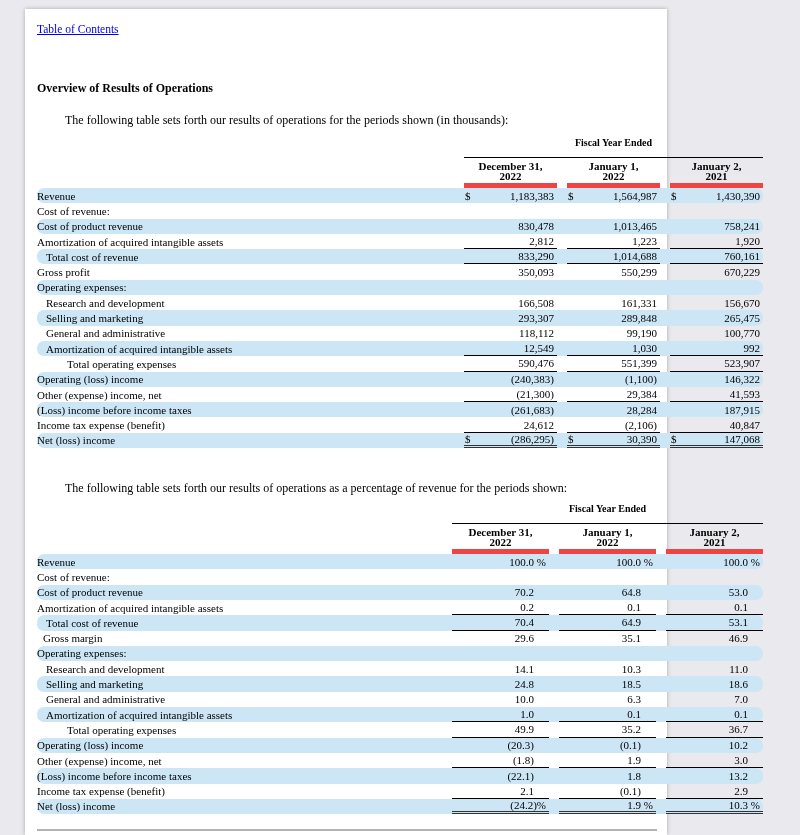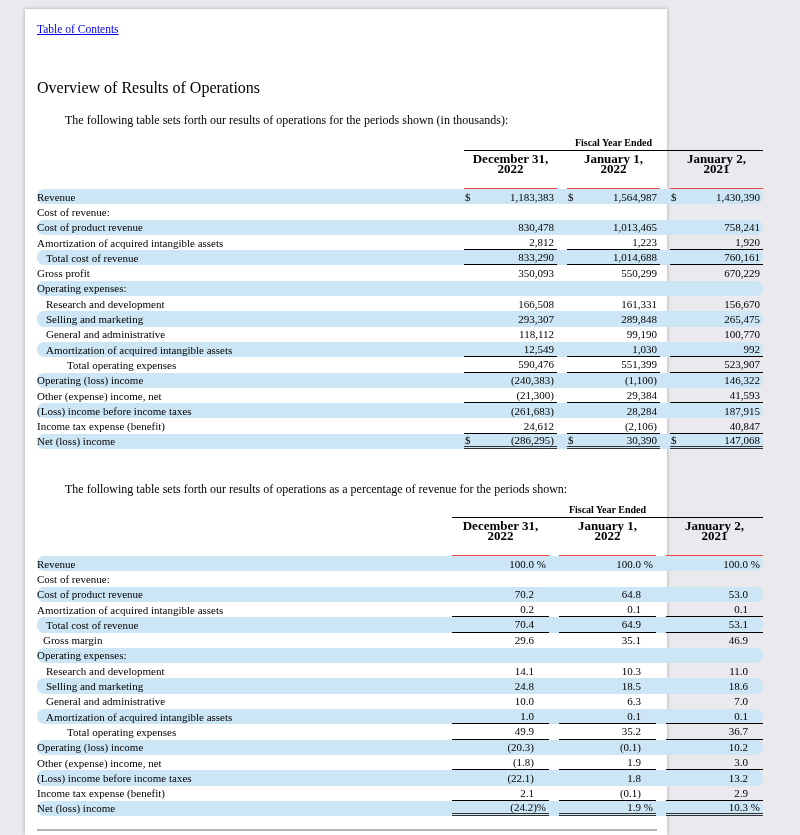--- a/index.html
+++ b/index.html
@@ -12,38 +12,38 @@
   }
   .page {
     position:absolute; left:25px; top:9px; width:642px; height:826px;
     background:#fff; box-shadow:0 0 4px rgba(0,0,0,.28);
     padding:10px 12px 0 12px;
   }
   .toc {
     display:inline-block; color:var(--link); text-decoration:underline;
     font-size:11.5px; line-height:13px;
   }
-  .heading { margin:44px 0 0 0; font-size:16px; font-weight:normal; line-height:14px; }
+  .heading { margin:44px 0 0 0; font-size:12px; font-weight:bold; line-height:14px; }
   .intro { margin:18px 0 0 0; font-size:12px; line-height:14px; text-indent:28px; }
   .intro2 { margin-top:33px; }
   .fintable { margin-top:10px; width:726px; font-size:11px; }
   .fintable[data-table="1"] { margin-top:8px; }
   .t-head { display:flex; }
   .label-spacer { flex:1; }
   .cols-area { width:299px; margin-left:10px; }
   .fintable[data-table="1"] .cols-area { width:311px; }
   .span-header {
     text-align:center; font-weight:bold; font-size:10px; line-height:12px;
-    border-bottom:1px solid #000; padding-bottom:1px;
+    border-bottom:1px solid #000; padding-bottom:8px;
   }
   .col-headers { display:flex; }
   .col-h {
-    width:93px; margin-left:10px; border-bottom:1px solid #ef4444;
-    text-align:center; font-weight:bold; font-size:13px; line-height:10px;
-    padding:3px 0 14px 0;
+    width:93px; margin-left:10px; border-bottom:5px solid #ef4444;
+    text-align:center; font-weight:bold; font-size:11px; line-height:10px;
+    padding:3px 0 2px 0;
   }
   .fintable[data-table="1"] .col-h { width:97px; }
   .col-h:first-child { margin-left:0; }
   .col-h span { display:block; }
   .row { display:flex; height:15.3px; align-items:center;border-radius:7px; }
   .row.hl { background:var(--hl); }
   .label { flex:1; white-space:nowrap; overflow:hidden; }
   .cell {
     width:93px; margin-left:10px; height:100%;
     display:flex; justify-content:flex-end; align-items:center;

